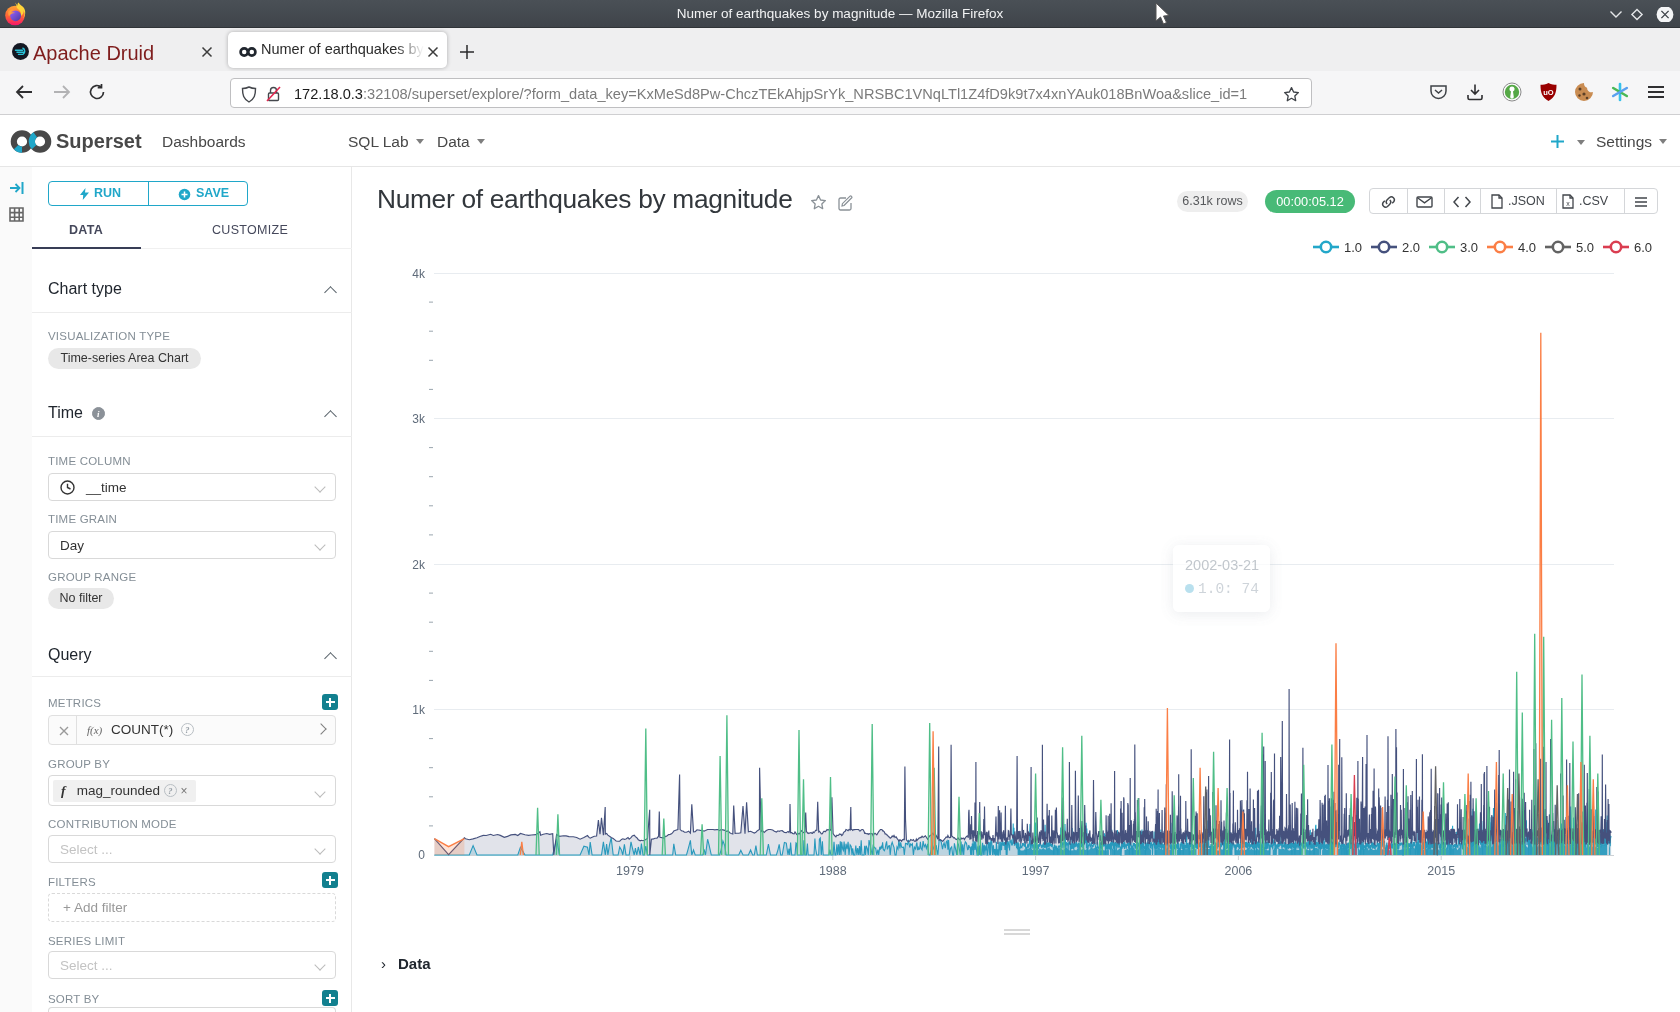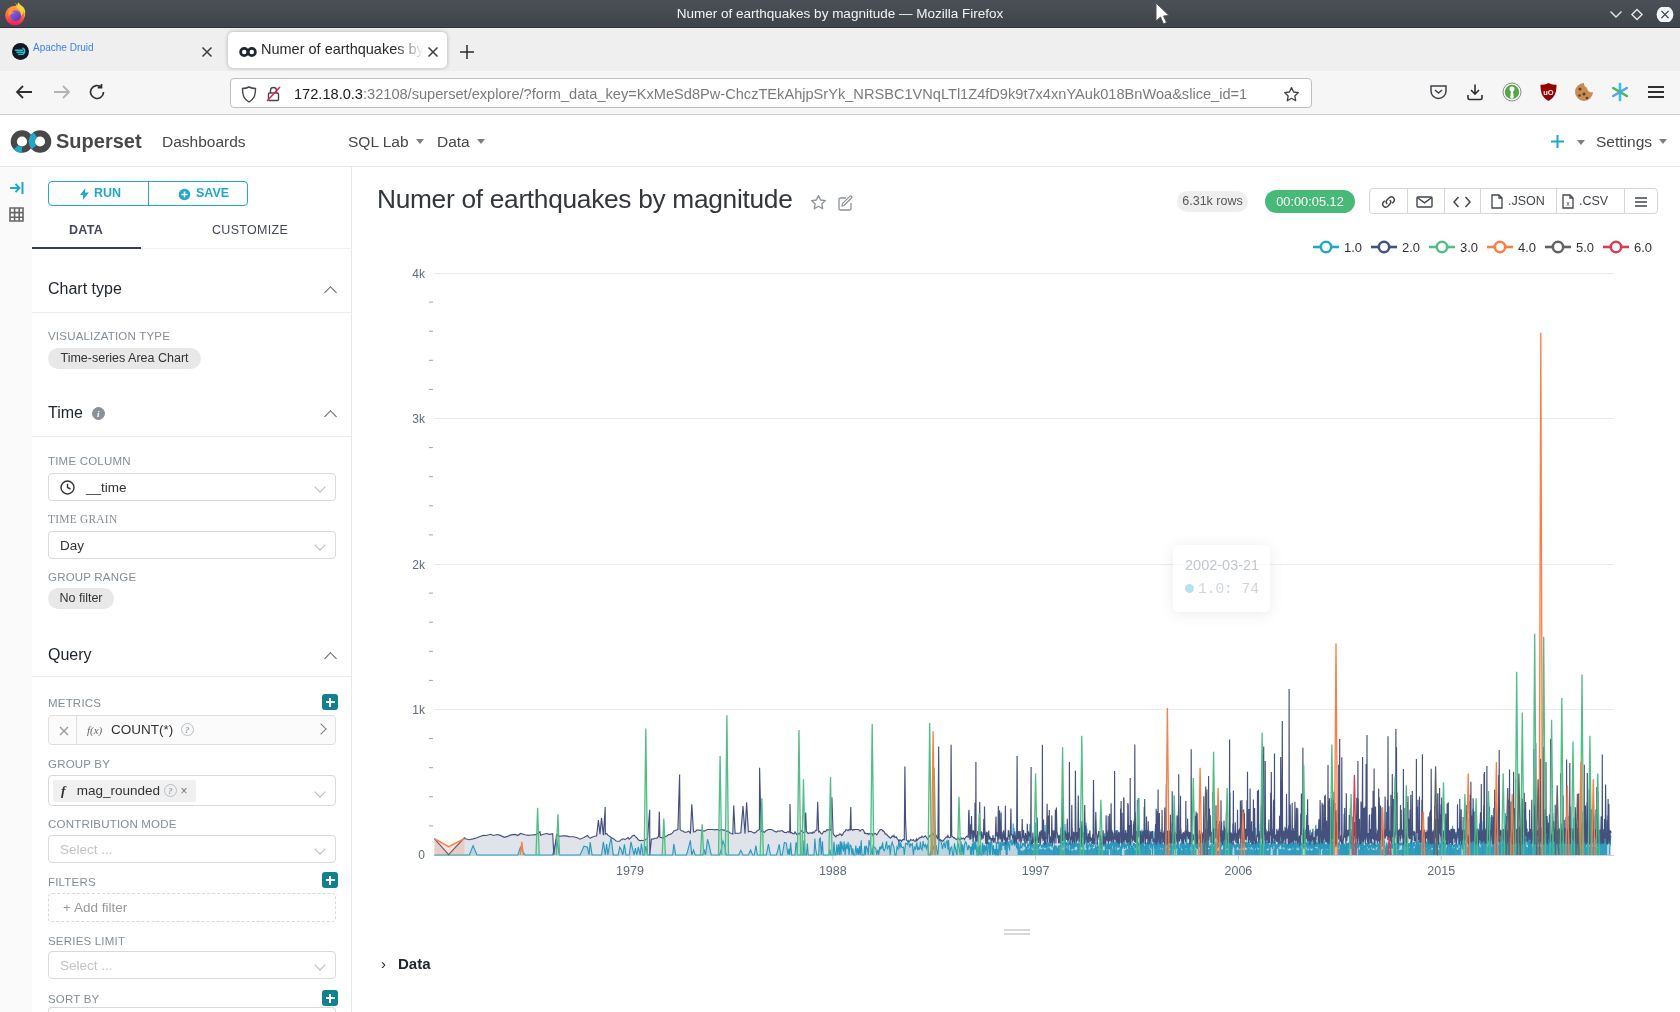--- a/index.html
+++ b/index.html
@@ -3,21 +3,21 @@
 <meta charset="utf-8">
 <title>Numer of earthquakes by magnitude</title>
 <style>
 * { margin:0; padding:0; box-sizing:border-box; }
 html,body { width:1680px; height:1012px; overflow:hidden; font-family:"Liberation Sans", sans-serif; background:#fff; }
 .abs { position:absolute; }
 
 #titlebar { position:absolute; left:0; top:0; width:1680px; height:28px; background:linear-gradient(#4a5056,#3f444a); border-bottom:1px solid #303438;padding-left:44px; }
 #titlebar .title { position:absolute; left:0; right:0; top:6px; text-align:center; color:#f2f3f4; font-size:13.5px; }
 #tabbar { position:absolute; left:0; top:28px; width:1680px; height:43px; background:#efeff0; }
-.tab1txt { position:absolute; left:33px; top:42px; font-size:10px; color:#3b82f6; }
+.tab1txt { position:absolute; left:33px; top:42px; font-size:20px; color:#7f1d1d; }
 .tab2 { position:absolute; left:228px; top:32px; width:219px; height:36px; background:#fff; border-radius:5px; box-shadow:0 0 4px rgba(0,0,0,0.28); }
 .tab2 .txt { position:absolute; left:33px; top:9px; font-size:14.5px; color:#2b2b2b; white-space:nowrap; overflow:hidden; width:168px;
   -webkit-mask-image:linear-gradient(90deg,#000 80%,transparent 97%); }
 #toolbar { position:absolute; left:0; top:71px; width:1680px; height:44px; background:#f6f6f7; border-bottom:1px solid #cfcfd1; }
 #urlfield { position:absolute; left:230px; top:78px; width:1082px; height:30px; background:#fff; border:1px solid #bfbfc1; border-radius:4px; }
 #urltext { position:absolute; left:63px; top:7px; font-size:14.6px; color:#7b7b7b; white-space:nowrap; overflow:hidden; width:985px; }
 #urltext b { color:#1b1b1b; font-weight:400; }
 
 #ssnav { position:absolute; left:0; top:115px; width:1680px; height:52px; background:#fff; border-bottom:1px solid #e6e6e6; }
 #ssnav .brand { position:absolute; left:56px; top:15px; font-size:20px; font-weight:700; color:#484848; letter-spacing:0px;}
@@ -232,21 +232,21 @@
   <div class="hr" style="top:269px;"></div>
   <div class="lbl" style="left:16px; top:288px;">TIME COLUMN</div>
   <div class="sel" style="top:306px;">
       <span class="val" style="left:37px;">__time</span>
       <span class="selchev"></span>
     <svg class="abs" style="left:11px;top:6px;" width="15" height="15" viewBox="0 0 15 15">
         <circle cx="7.5" cy="7.5" r="6.5" fill="none" stroke="#333" stroke-width="1.4"></circle>
         <path d="M7.5 3.8 V7.5 L10.5 9" fill="none" stroke="#333" stroke-width="1.4"></path>
       </svg>
   </div>
-  <div class="lbl" style="left:16px; top:346px;font-family:Liberation Serif, serif;">TIME GRAIN</div>
+  <div class="lbl" style="left:16px; top:346px;">TIME GRAIN</div>
   <div class="sel" style="top:364px;">
       <span class="val">Day</span>
       <span class="selchev"></span>
     </div>
   <div class="lbl" style="left:16px; top:404px;">GROUP RANGE</div>
   <div class="pill" style="left:16px; top:421px; width:66px; height:21px; line-height:21px;">No filter</div>
   <div class="sechead" style="left:16px; top:479px;">Query</div>
   <div class="chev" style="left:294px; top:487px;"></div>
   <div class="hr" style="top:509px;"></div>
   <div class="lbl" style="left:16px; top:530px;">METRICS</div>

